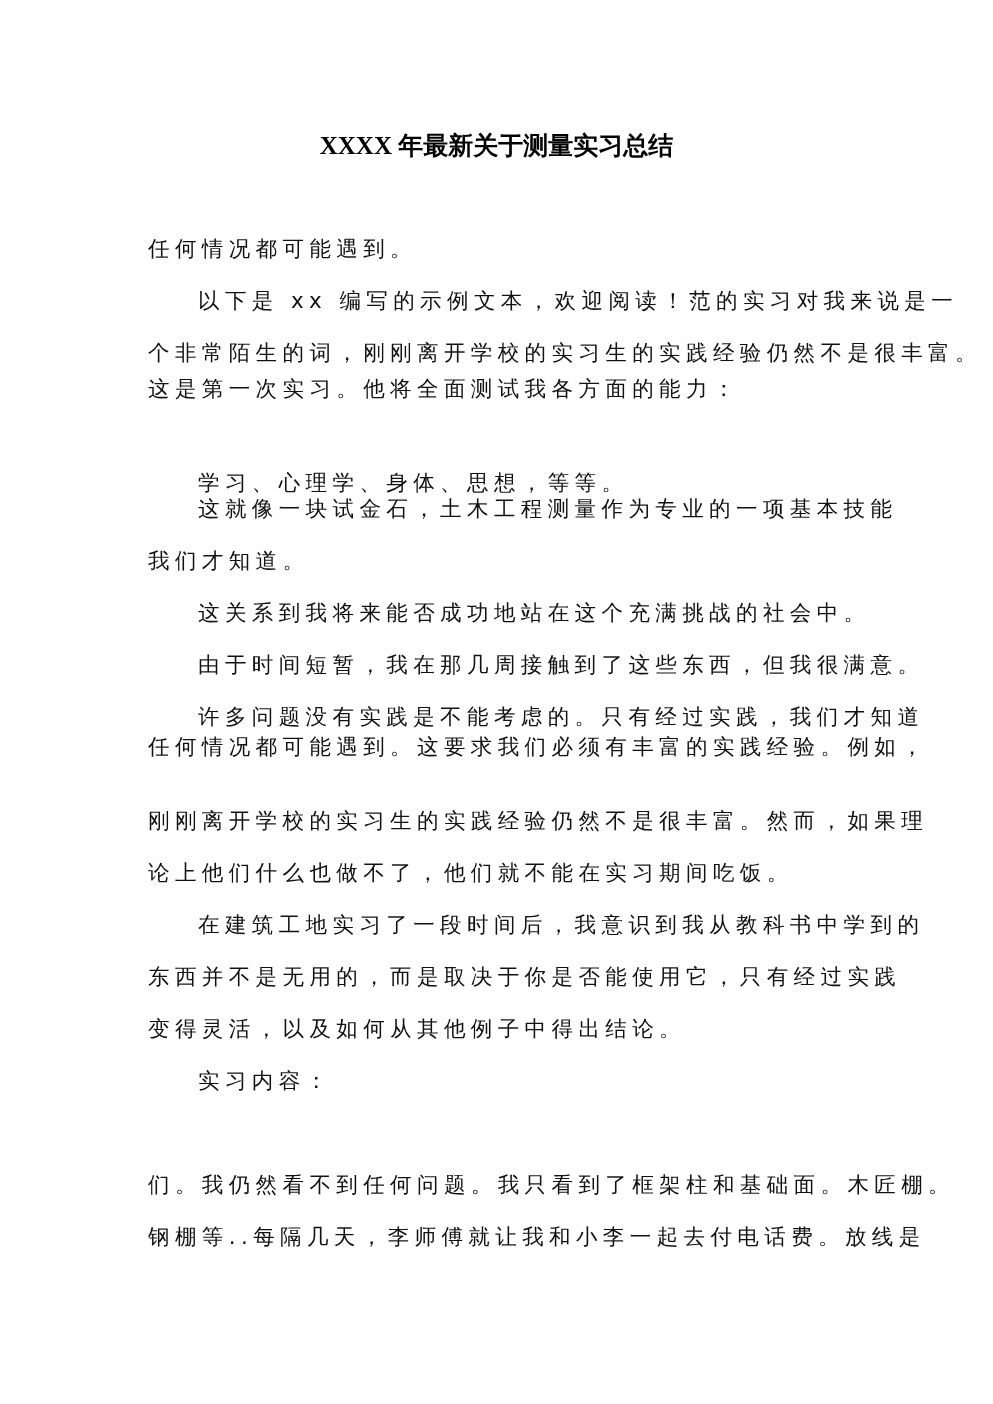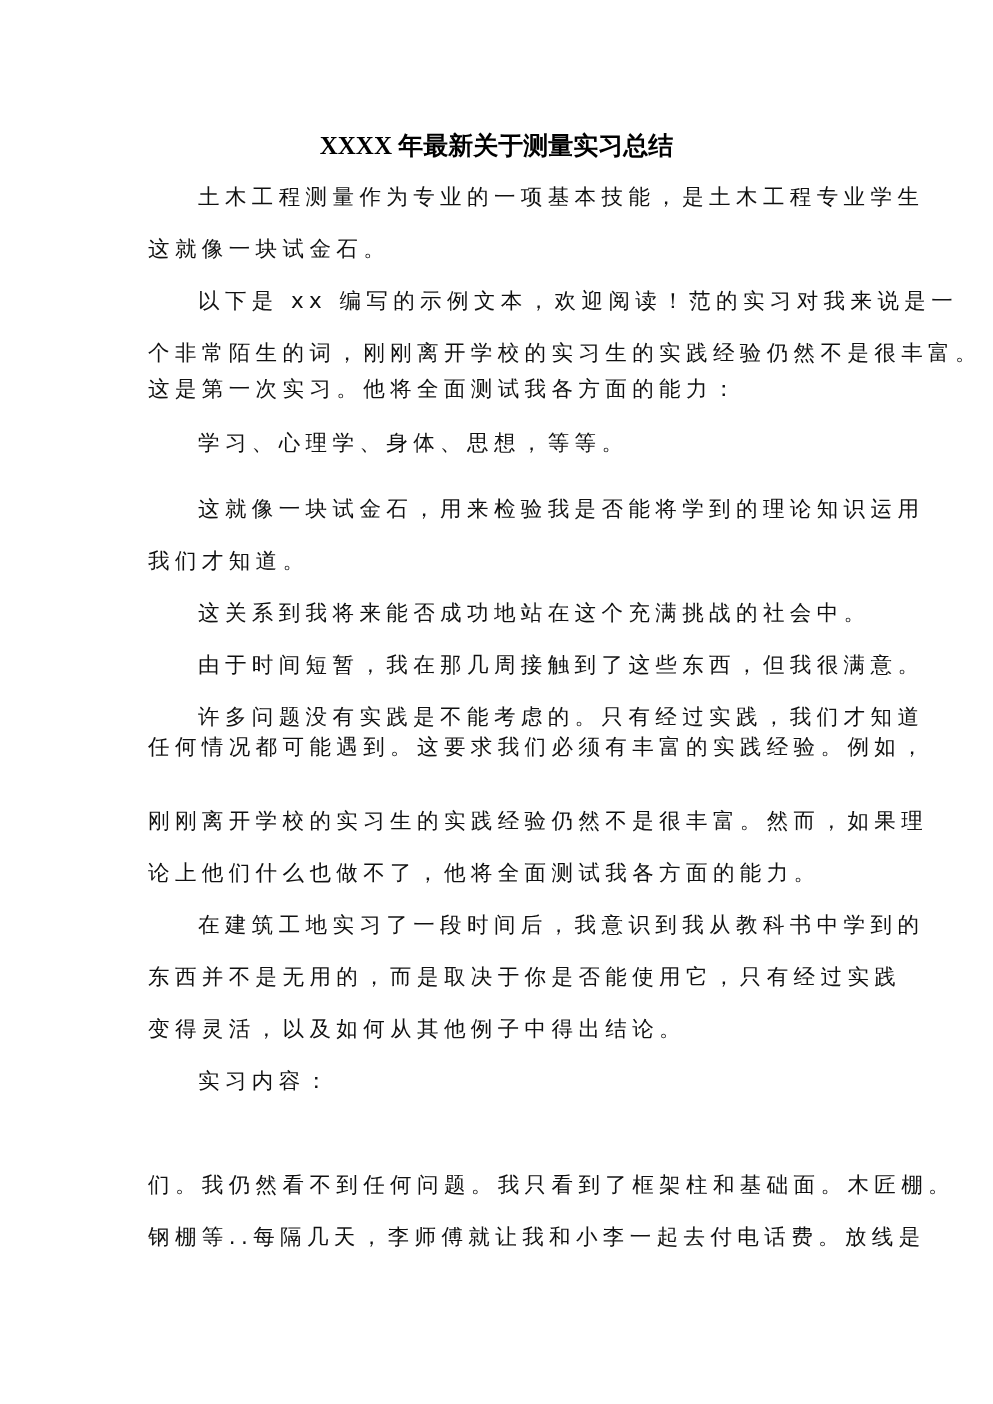--- a/index.html
+++ b/index.html
@@ -47,40 +47,39 @@
     .line.indent {
       left: 198px;
     }
   </style>
 </head>
 <body>
 
 <div class="page">
   <div class="title">XXXX 年最新关于测量实习总结</div>
 
-  <div class="line indent" style="top:182px">土木工程测量作为专业的一项基本技能，是土木工程专业学生</div>
-  <div class="line" style="top:234px">这就像一块试金石。</div>
+  <div class="line" style="top:234px">任何情况都可能遇到。</div>
 
   <div class="line indent" style="top:286px">以下是 xx 编写的示例文本，欢迎阅读！范的实习对我来说是一</div>
   <div class="line" style="top:338px">个非常陌生的词，刚刚离开学校的实习生的实践经验仍然不是很丰富。</div>
   <div class="line" style="top:374px">这是第一次实习。他将全面测试我各方面的能力：</div>
 
-  <div class="line indent" style="top:428px">学习、心理学、身体、思想，等等。</div>
+  <div class="line indent" style="top:468px">学习、心理学、身体、思想，等等。</div>
 
-  <div class="line indent" style="top:494px">这就像一块试金石，用来检验我是否能将学到的理论知识运用</div>
+  <div class="line indent" style="top:494px">这就像一块试金石，土木工程测量作为专业的一项基本技能</div>
   <div class="line" style="top:546px">我们才知道。</div>
 
   <div class="line indent" style="top:598px">这关系到我将来能否成功地站在这个充满挑战的社会中。</div>
 
   <div class="line indent" style="top:650px">由于时间短暂，我在那几周接触到了这些东西，但我很满意。</div>
 
   <div class="line indent" style="top:702px">许多问题没有实践是不能考虑的。只有经过实践，我们才知道</div>
   <div class="line" style="top:732px">任何情况都可能遇到。这要求我们必须有丰富的实践经验。例如，</div>
   <div class="line" style="top:806px">刚刚离开学校的实习生的实践经验仍然不是很丰富。然而，如果理</div>
-  <div class="line" style="top:858px">论上他们什么也做不了，他将全面测试我各方面的能力。</div>
+  <div class="line" style="top:858px">论上他们什么也做不了，他们就不能在实习期间吃饭。</div>
 
   <div class="line indent" style="top:910px">在建筑工地实习了一段时间后，我意识到我从教科书中学到的</div>
   <div class="line" style="top:962px">东西并不是无用的，而是取决于你是否能使用它，只有经过实践</div>
   <div class="line" style="top:1014px">变得灵活，以及如何从其他例子中得出结论。</div>
 
   <div class="line indent" style="top:1066px">实习内容：</div>
 
   <div class="line" style="top:1170px">们。我仍然看不到任何问题。我只看到了框架柱和基础面。木匠棚。</div>
   <div class="line" style="top:1222px">钢棚等..每隔几天，李师傅就让我和小李一起去付电话费。放线是</div>
 </div>

